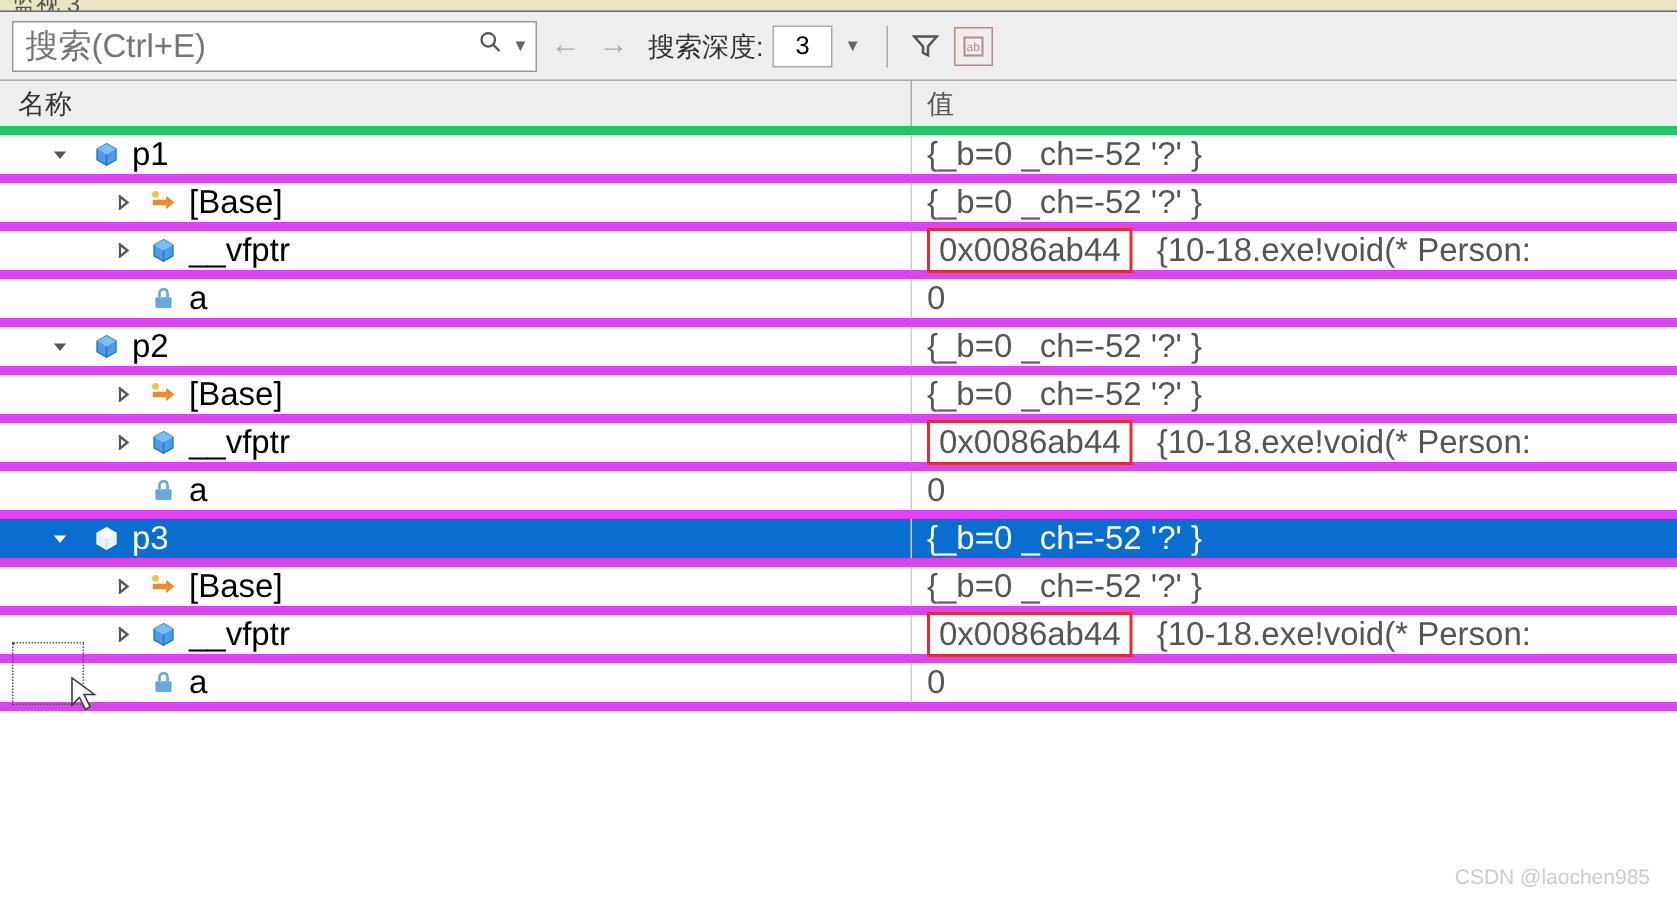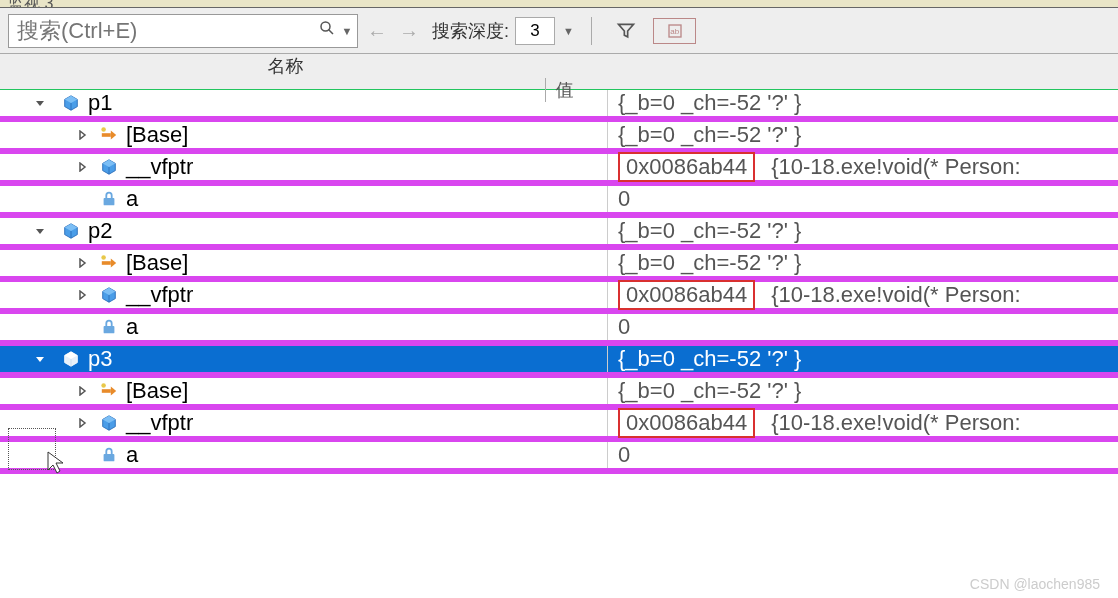--- a/index.html
+++ b/index.html
@@ -9,23 +9,23 @@
     
     .toolbar { height: 46px; background: #eee; border-bottom: 1px solid #aaa; display: flex; align-items: center; padding: 5px 8px; gap: 6px; }
     .search-box { position: relative; width: 350px; height: 34px; background: #fff; border: 1px solid #999; display: flex; align-items: center; }
     .search-box input { flex: 1; border: none; outline: none; padding: 0 8px; font-size: 22px; color: #888; background: transparent; }
     .search-icon { width: 30px; text-align: center; color: #555; font-size: 18px; cursor: pointer; }
     .dropdown-arrow { width: 16px; color: #666; font-size: 11px; padding-right: 4px; }
     .nav-arrow { width: 26px; height: 26px; display: flex; align-items: center; justify-content: center; color: #aaa; font-size: 20px; cursor: pointer; }
     .depth-label { font-size: 18px; color: #333; margin-left: 4px; }
     .depth-value { width: 40px; height: 28px; background: #fff; border: 1px solid #aaa; display: flex; align-items: center; justify-content: center; font-size: 17px; }
     .sep { width: 1px; height: 28px; background: #aaa; margin: 0 6px; }
-    .tool-icon { width: 43px; height: 26px; display: flex; align-items: center; justify-content: center; cursor: pointer; }
-    
-    .header-row { height: 36px; background: #eee; border-bottom: 1px solid #22c55e; display: flex; align-items: center; font-size: 18px; color: #333; flex-direction: column; }
+    .tool-icon { width: 26px; height: 26px; display: flex; align-items: center; justify-content: center; cursor: pointer; }
+    
+    .header-row { height: 36px; background: #eee; border-bottom: 6px solid #22c55e; display: flex; align-items: flex-start; font-size: 18px; color: #333; }
     .header-row .col-name { width: 607px; padding-left: 12px; }
     .header-row .col-value { flex: 1; padding-left: 10px; border-left: 1px solid #aaa; }
     
     .tree { }
     .row { height: 32px; display: flex; align-items: flex-end; border-bottom: 6px solid #d946ef; }
     .row.selected { background: #0a6ed1; color: #fff; }
     .col-name { width: 607px; display: flex; align-items: center; height: 100%; }
     .col-value { flex: 1; padding-left: 10px; display: flex; align-items: center; height: 100%; border-left: 1px solid #ccc; color: #555; }
     .selected .col-value { color: #fff; }
     

